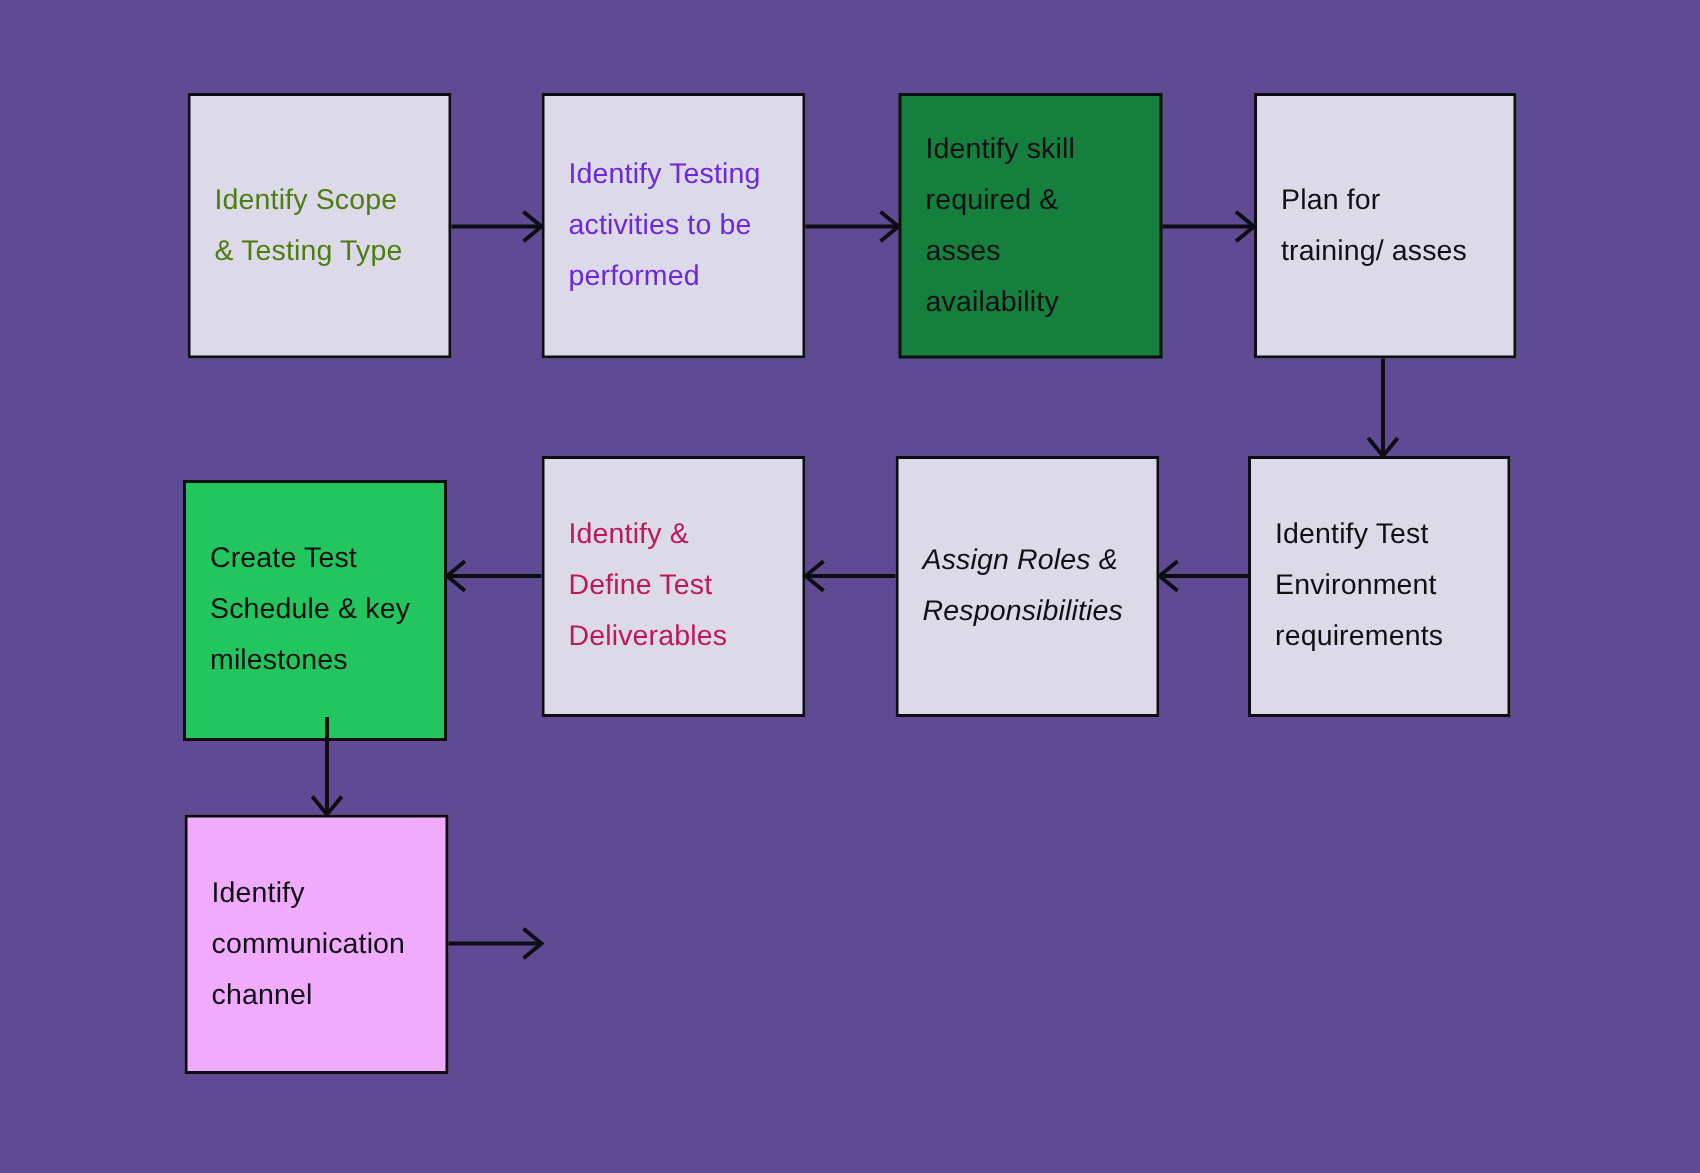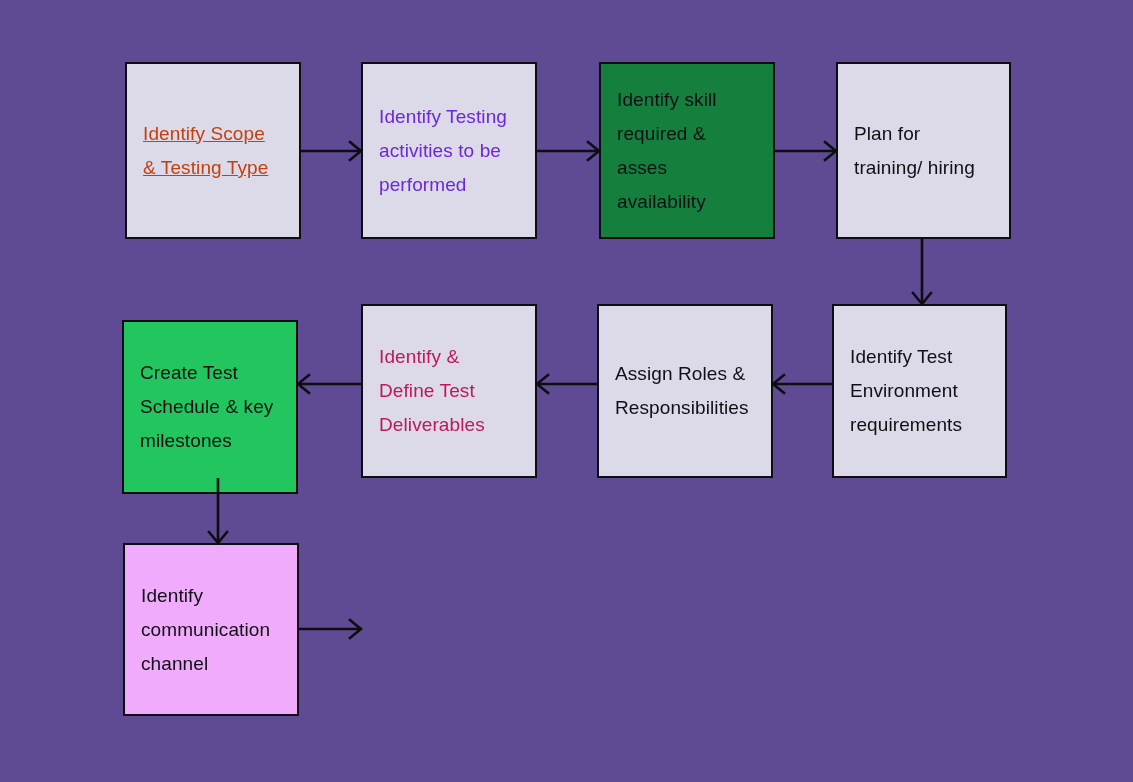--- a/index.html
+++ b/index.html
@@ -49,55 +49,55 @@
     z-index: 3;
     pointer-events: none;
   }
 </style>
 </head>
 <body>
 
 <div id="canvas" style="background: rgb(95, 75, 147);">
 
   <div class="node" style="left: 125px; top: 62px; width: 176px; height: 177px; background: rgb(220, 217, 232); border-color: rgb(13, 13, 18);">
-    <div class="node-label" style="color: #c2410c; text-decoration: underline;">Identify Scope
+    <div class="node-label" style="color: #4d7c0f;">Identify Scope
 &amp; Testing Type</div>
   </div>
 
   <div class="node" style="left: 361px; top: 62px; width: 176px; height: 177px; background: rgb(220, 217, 232); border-color: rgb(13, 13, 18);">
     <div class="node-label" style="color: #6d28d9;">Identify Testing
 activities to be
 performed</div>
   </div>
 
   <div class="node" style="left: 599px; top: 62px; width: 176px; height: 177px; background: #15803d; border-color: rgb(13, 13, 18);">
     <div class="node-label" style="color: rgb(16, 16, 20);">Identify skill
 required &amp; asses
 availability</div>
   </div>
 
   <div class="node" style="left: 836px; top: 62px; width: 175px; height: 177px; background: rgb(220, 217, 232); border-color: rgb(13, 13, 18);">
     <div class="node-label" style="color: rgb(16, 16, 20);">Plan for
-training/ hiring</div>
+training/ asses</div>
   </div>
 
   <div class="node" style="left: 122px; top: 320px; width: 176px; height: 174px; background: #22c55e; border-color: rgb(13, 13, 18);">
     <div class="node-label" style="color: rgb(16, 16, 20);">Create Test
 Schedule &amp; key
 milestones</div>
   </div>
 
   <div class="node" style="left: 361px; top: 304px; width: 176px; height: 174px; background: rgb(220, 217, 232); border-color: rgb(13, 13, 18);">
     <div class="node-label" style="color: #be185d;">Identify &amp;
 Define Test
 Deliverables</div>
   </div>
 
   <div class="node" style="left: 597px; top: 304px; width: 176px; height: 174px; background: rgb(220, 217, 232); border-color: rgb(13, 13, 18);">
-    <div class="node-label" style="color: rgb(16, 16, 20);">Assign Roles &amp;
+    <div class="node-label" style="color: rgb(16, 16, 20); font-style: italic;">Assign Roles &amp;
 Responsibilities</div>
   </div>
 
   <div class="node" style="left: 832px; top: 304px; width: 175px; height: 174px; background: rgb(220, 217, 232); border-color: rgb(13, 13, 18);">
     <div class="node-label" style="color: rgb(16, 16, 20);">Identify Test
 Environment
 requirements</div>
   </div>
 
   <div class="node" style="left: 123px; top: 543px; width: 176px; height: 173px; background: #f0abfc; border-color: rgb(13, 13, 18);">

